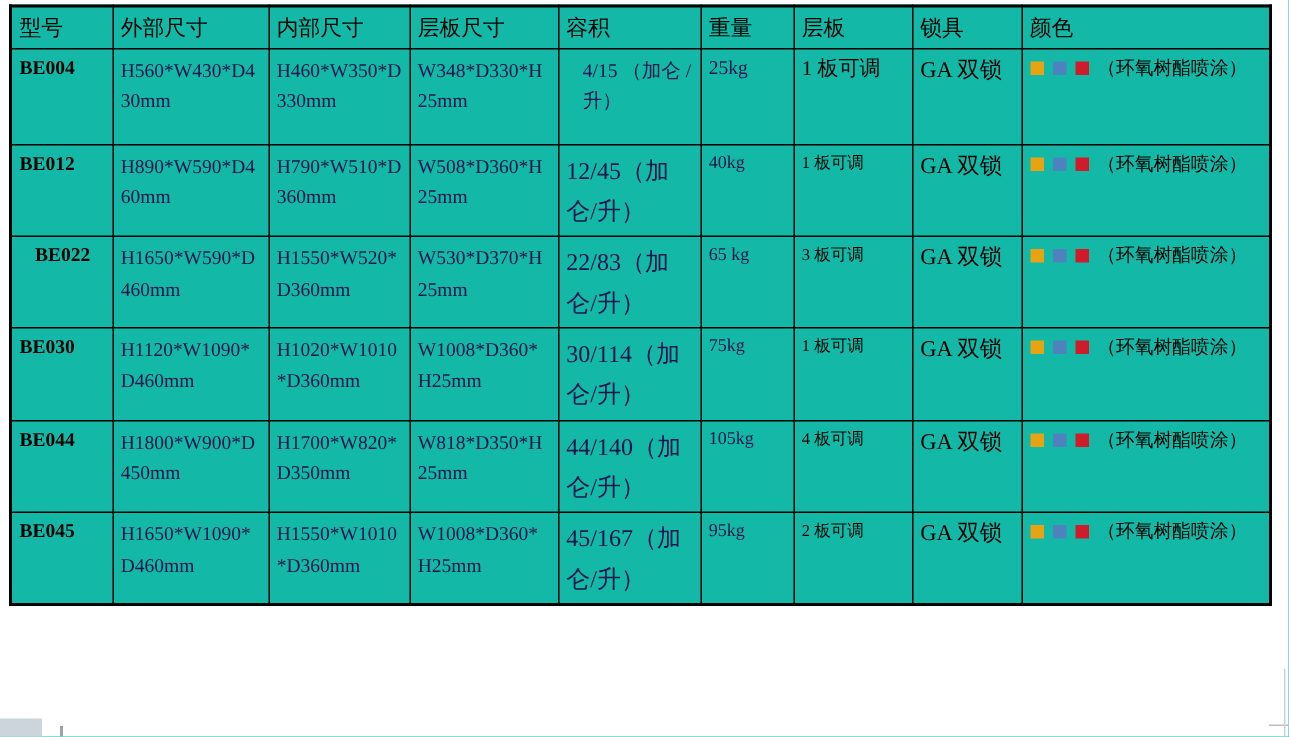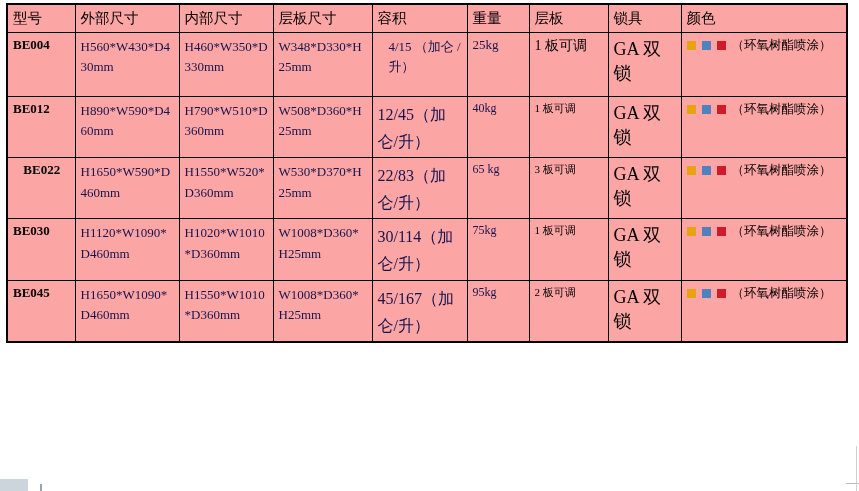--- a/index.html
+++ b/index.html
@@ -6,41 +6,41 @@
   body{
     width:859px;height:491px;overflow:hidden;background:#ffffff;
     font-family:"Liberation Serif","DejaVu Serif",serif;
     position:relative;
   }
   .page{position:absolute;left:0;top:0;width:859px;height:491px;}
   table.spec-table{
     position:absolute;left:6px;top:3px;
     border-collapse:collapse;table-layout:fixed;
     border:2px solid #000;
-    background:#fca5a5;
+    background:#14b8a6;
   }
   table.spec-table th, table.spec-table td{
     border:1px solid #000;
     vertical-align:top;
     padding:4px 4px 2px 5px;
     overflow:hidden;
   }
   thead tr{height:28px;}
   tbody tr{height:55px;margin-top:40px;}
   tbody tr.row-first{height:64px;}
   th{
     font-weight:normal;font-size:14.5px;color:#000;text-align:left;
     padding-top:5px;
   }
   td.c-model{font-weight:bold;font-size:13px;color:#000;}
   td.c-dim{font-size:13px;color:#15154e;word-break:break-all;line-height:1.6;}
   td.c-cap{font-size:16px;color:#15154e;line-height:1.7;}
   td.c-wt{font-size:12px;color:#15154e;}
   td.c-shelf{font-size:11px;color:#000;}
-  td.c-lock{font-size:18px;color:#000;}
+  td.c-lock{font-size:15px;color:#000;}
   td.c-color{font-size:12.5px;color:#000;white-space:nowrap;}
   tr.row-first td.c-cap{font-size:13px;line-height:1.55;padding-left:16px;}
   tr.row-first td.c-wt{font-size:13px;}
   tr.row-first td.c-shelf{font-size:14px;}
   .swatch{
     display:inline-block;width:9px;height:9px;margin-right:6px;
     vertical-align:-1px;
   }
   .align-right{text-align:center;padding-right:10px;}
   
@@ -117,20 +117,31 @@
           <td class="c-dim">H1120*W1090*D460mm</td>
           <td class="c-dim">H1020*W1010*D360mm</td>
           <td class="c-dim">W1008*D360*H25mm</td>
           <td class="c-cap">30/114（加仑/升）</td>
           <td class="c-wt">75kg</td>
           <td class="c-shelf">1 板可调</td>
           <td class="c-lock">GA 双锁</td>
           <td class="c-color"><span class="swatch" style="background: rgb(232, 163, 18);"></span><span class="swatch" style="background: rgb(78, 129, 189);"></span><span class="swatch" style="background: rgb(208, 27, 43);"></span><span>（环氧树酯喷涂）</span></td>
         </tr>
         <tr>
+          <td class="c-model">BE044</td>
+          <td class="c-dim">H1800*W900*D450mm</td>
+          <td class="c-dim">H1700*W820*D350mm</td>
+          <td class="c-dim">W818*D350*H25mm</td>
+          <td class="c-cap">44/140（加仑/升）</td>
+          <td class="c-wt">105kg</td>
+          <td class="c-shelf">4 板可调</td>
+          <td class="c-lock">GA 双锁</td>
+          <td class="c-color"><span class="swatch" style="background: rgb(232, 163, 18);"></span><span class="swatch" style="background: rgb(78, 129, 189);"></span><span class="swatch" style="background: rgb(208, 27, 43);"></span><span>（环氧树酯喷涂）</span></td>
+        </tr>
+        <tr>
           <td class="c-model">BE045</td>
           <td class="c-dim">H1650*W1090*D460mm</td>
           <td class="c-dim">H1550*W1010*D360mm</td>
           <td class="c-dim">W1008*D360*H25mm</td>
           <td class="c-cap">45/167（加仑/升）</td>
           <td class="c-wt">95kg</td>
           <td class="c-shelf">2 板可调</td>
           <td class="c-lock">GA 双锁</td>
           <td class="c-color"><span class="swatch" style="background: rgb(232, 163, 18);"></span><span class="swatch" style="background: rgb(78, 129, 189);"></span><span class="swatch" style="background: rgb(208, 27, 43);"></span><span>（环氧树酯喷涂）</span></td>
         </tr>

